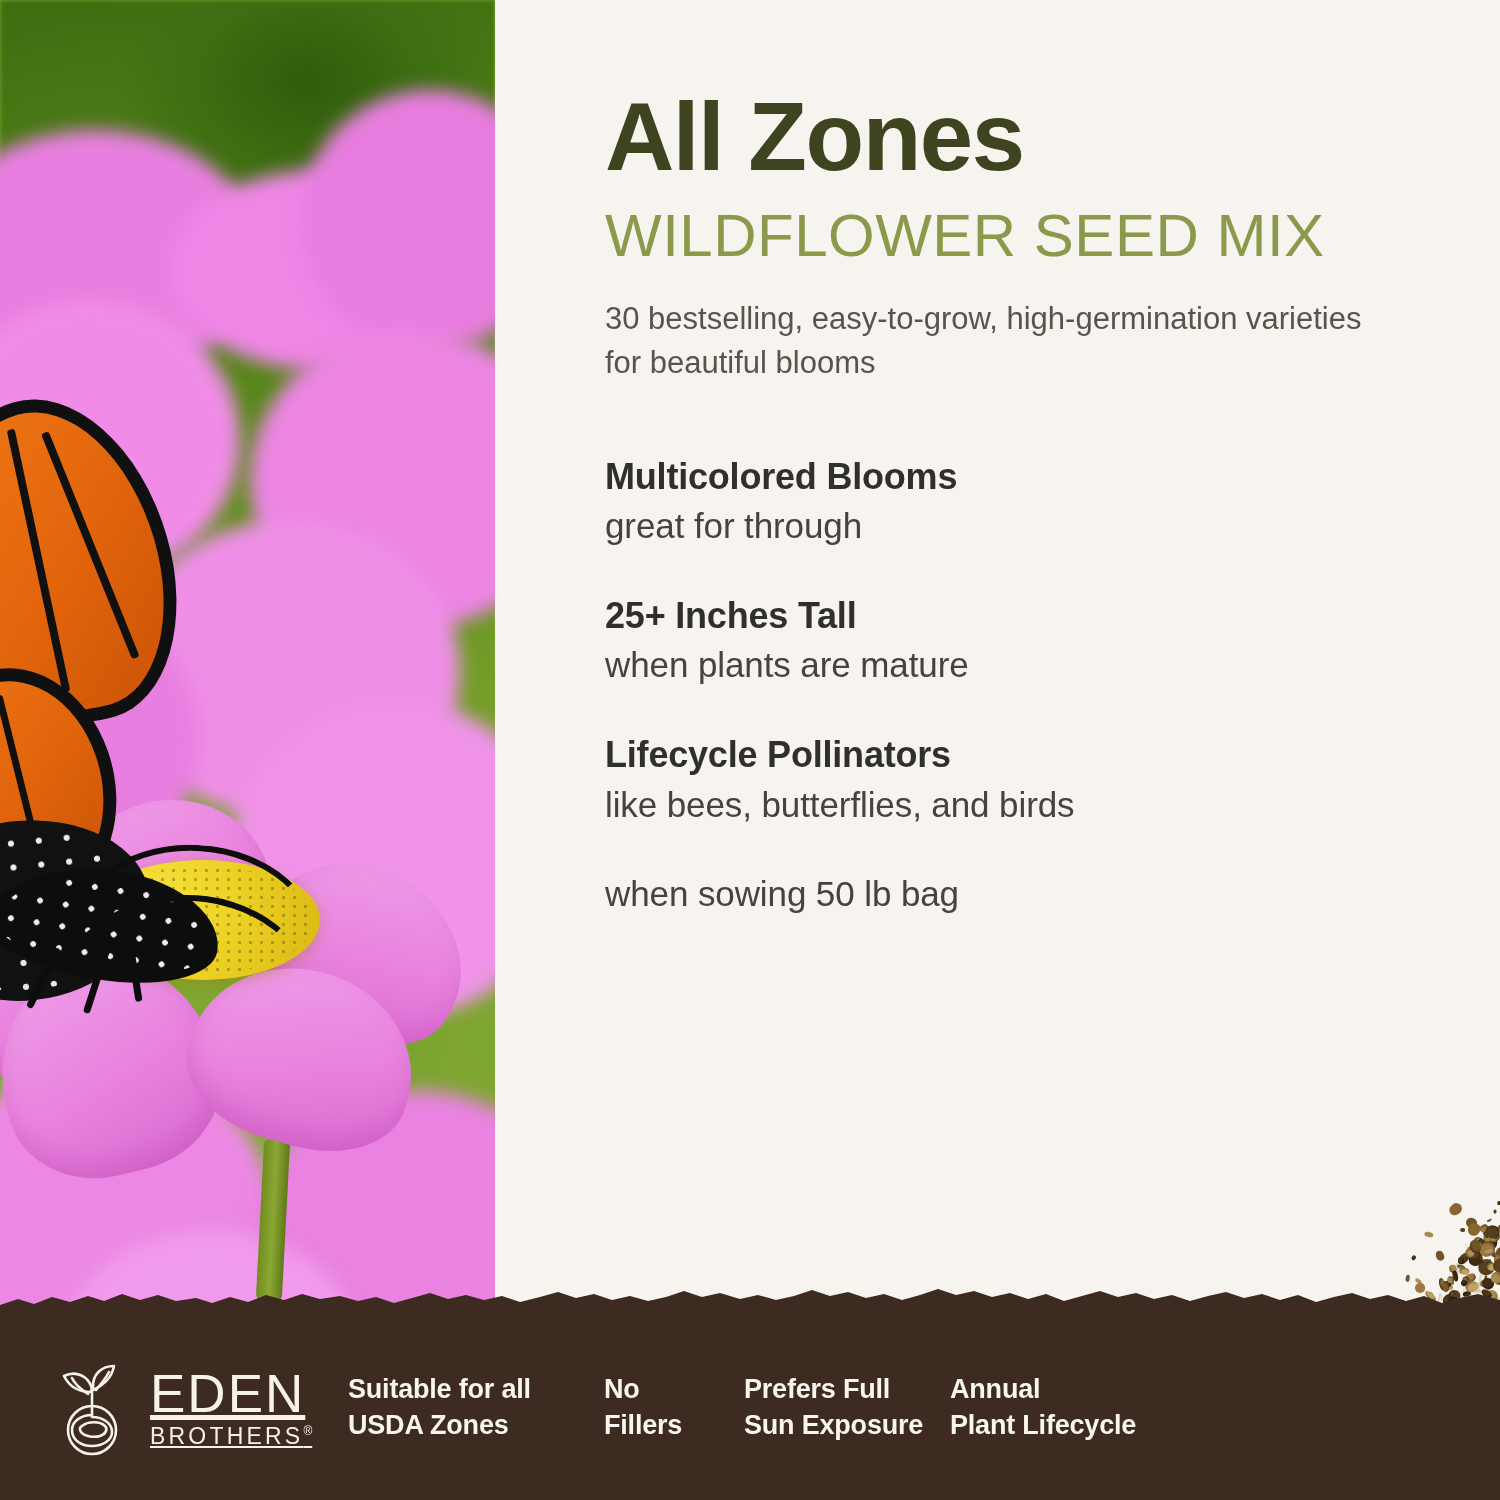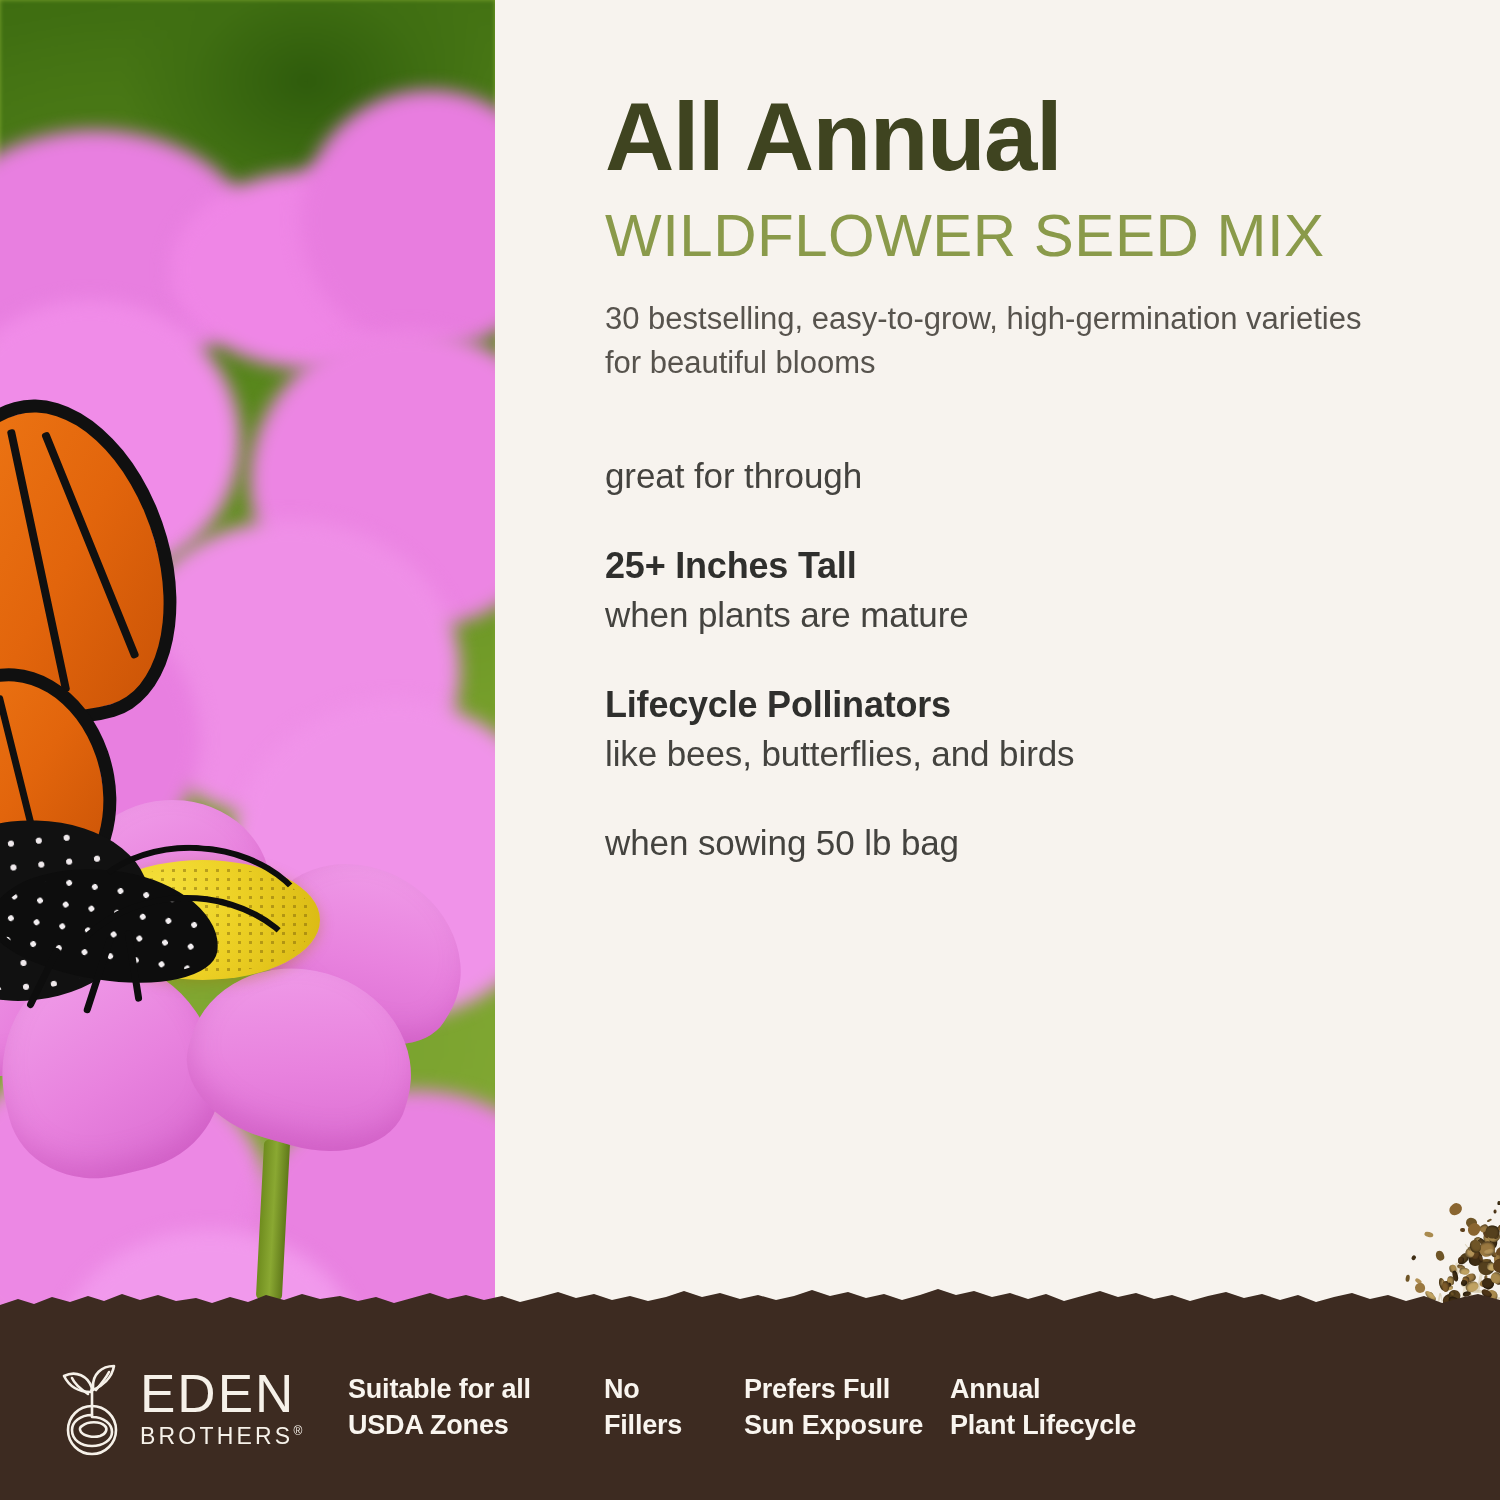--- a/index.html
+++ b/index.html
@@ -270,22 +270,24 @@
   }
 
   .logo-block {
     display: flex;
     align-items: center;
     margin-left: 48px;
     width: 280px;
   }
   .logo-mark { width: 92px; height: 100px; flex: 0 0 92px; }
   .logo-words {
+    margin-left: 10px;
     color: #f6f1e9;
     line-height: 1;
+    text-decoration: underline;
   }
   .logo-eden {
     font-size: 53px;
     font-weight: 400;
     letter-spacing: 2px;
   }
   .logo-brothers {
     font-size: 23px;
     font-weight: 400;
     letter-spacing: 3.2px;
@@ -355,26 +357,27 @@
       <div class="body-seg"></div>
       <div class="antenna ant-1"></div>
       <div class="antenna ant-2"></div>
       <div class="leg" style="left:215px;top:545px;height:80px;transform:rotate(18deg);"></div>
       <div class="leg" style="left:250px;top:540px;height:72px;transform:rotate(-9deg);"></div>
       <div class="leg" style="left:160px;top:555px;height:66px;transform:rotate(26deg);"></div>
     </div>
   </div>
 
   <div class="content">
-    <h1 class="title">All Annual</h1>
+    <h1 class="title">All Zones</h1>
     <h2 class="subtitle">WILDFLOWER SEED MIX</h2>
     <p class="lede">30 bestselling, easy-to-grow, high-germination varieties for beautiful blooms</p>
 
     <div class="features">
       <div class="feature">
+        <div class="feature-title">Multicolored Blooms</div>
         <div class="feature-sub">great for through</div>
       </div>
       <div class="feature">
         <div class="feature-title">25+ Inches Tall</div>
         <div class="feature-sub">when plants are mature</div>
       </div>
       <div class="feature">
         <div class="feature-title">Lifecycle Pollinators</div>
         <div class="feature-sub">like bees, butterflies, and birds</div>
       </div>

